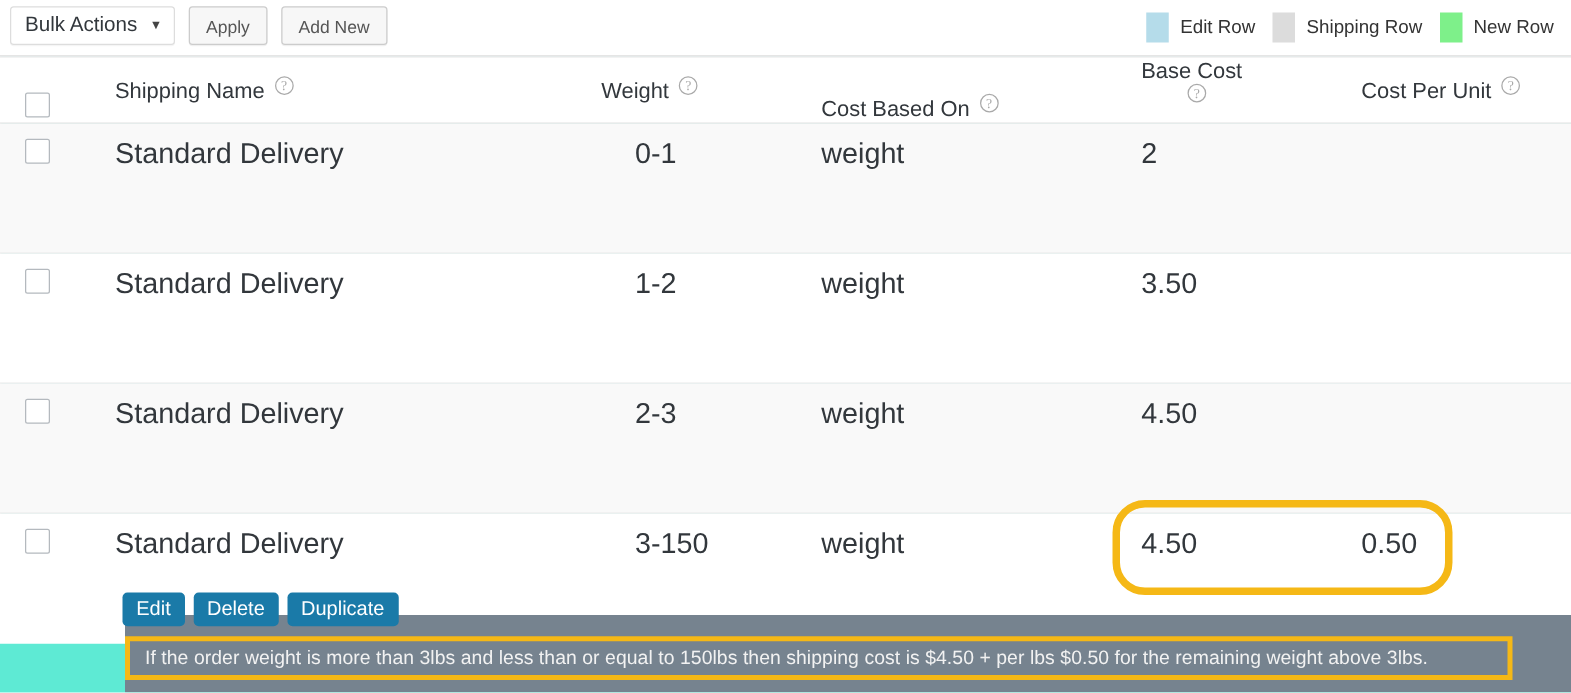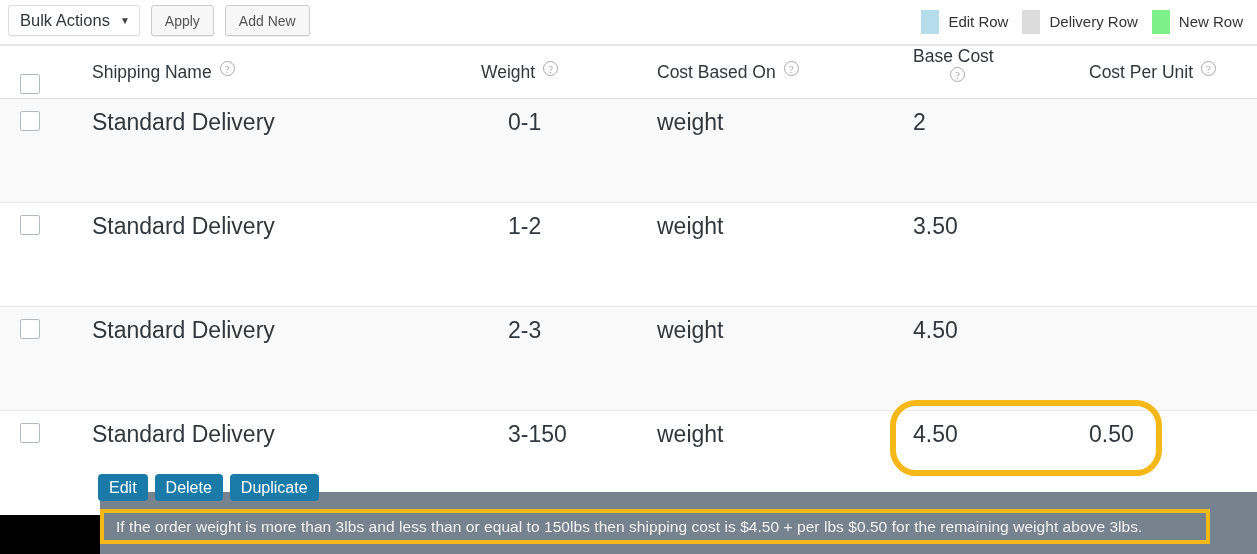--- a/index.html
+++ b/index.html
@@ -9,21 +9,21 @@
   }
   body {
     font-family: "Liberation Sans", sans-serif;
     -webkit-font-smoothing: antialiased;
   }
   #app {
     position: relative;
     width: 1257px;
     height: 554px;
     overflow: hidden;
-    background: #000000;
+    background: #5eead4;
     color: #32373c;
   }
 
   
   .toolbar {
     position: absolute;
     left: 0; top: 0;
     width: 1257px;
     height: 45px;
     background: #ffffff;
@@ -168,21 +168,21 @@
   
   .c-chk   { left: 20px;  top: 12px; }
   .c-name  { left: 92px; }
   .c-wt    { left: 508px; }
   .c-cbo   { left: 657px; }
   .c-base  { left: 913px; }
   .c-cpu   { left: 1089px; }
 
   .th.c-name  { left: 92px; justify-content: flex-end; }
   .th.c-wt    { left: 481px; }
-  .th.c-cbo   { left: 657px; }
+  .th.c-cbo   { left: 657px; align-items: flex-end; }
   .th.c-base  { left: 913px; flex-direction: column; }
   .th.c-cpu   { left: 1089px; }
   .th.c-chk   { left: 20px; }
 
   
   .callout {
     position: absolute;
     left: 890px;
     top: 400px;
     width: 272px;
@@ -279,21 +279,21 @@
       <div class="btn-sec">Add New</div>
     </div>
 
     <div class="legend">
       <div class="legend-item">
         <span class="legend-swatch" style="background:#b5dcea"></span>
         <span class="legend-label">Edit Row</span>
       </div>
       <div class="legend-item">
         <span class="legend-swatch" style="background:#dcdcdc"></span>
-        <span class="legend-label">Delivery Row</span>
+        <span class="legend-label">Shipping Row</span>
       </div>
       <div class="legend-item">
         <span class="legend-swatch" style="background:#7ef08a"></span>
         <span class="legend-label">New Row</span>
       </div>
     </div>
   </div>
 
   <div class="hr-top"></div>
   <div class="left-edge"></div>

